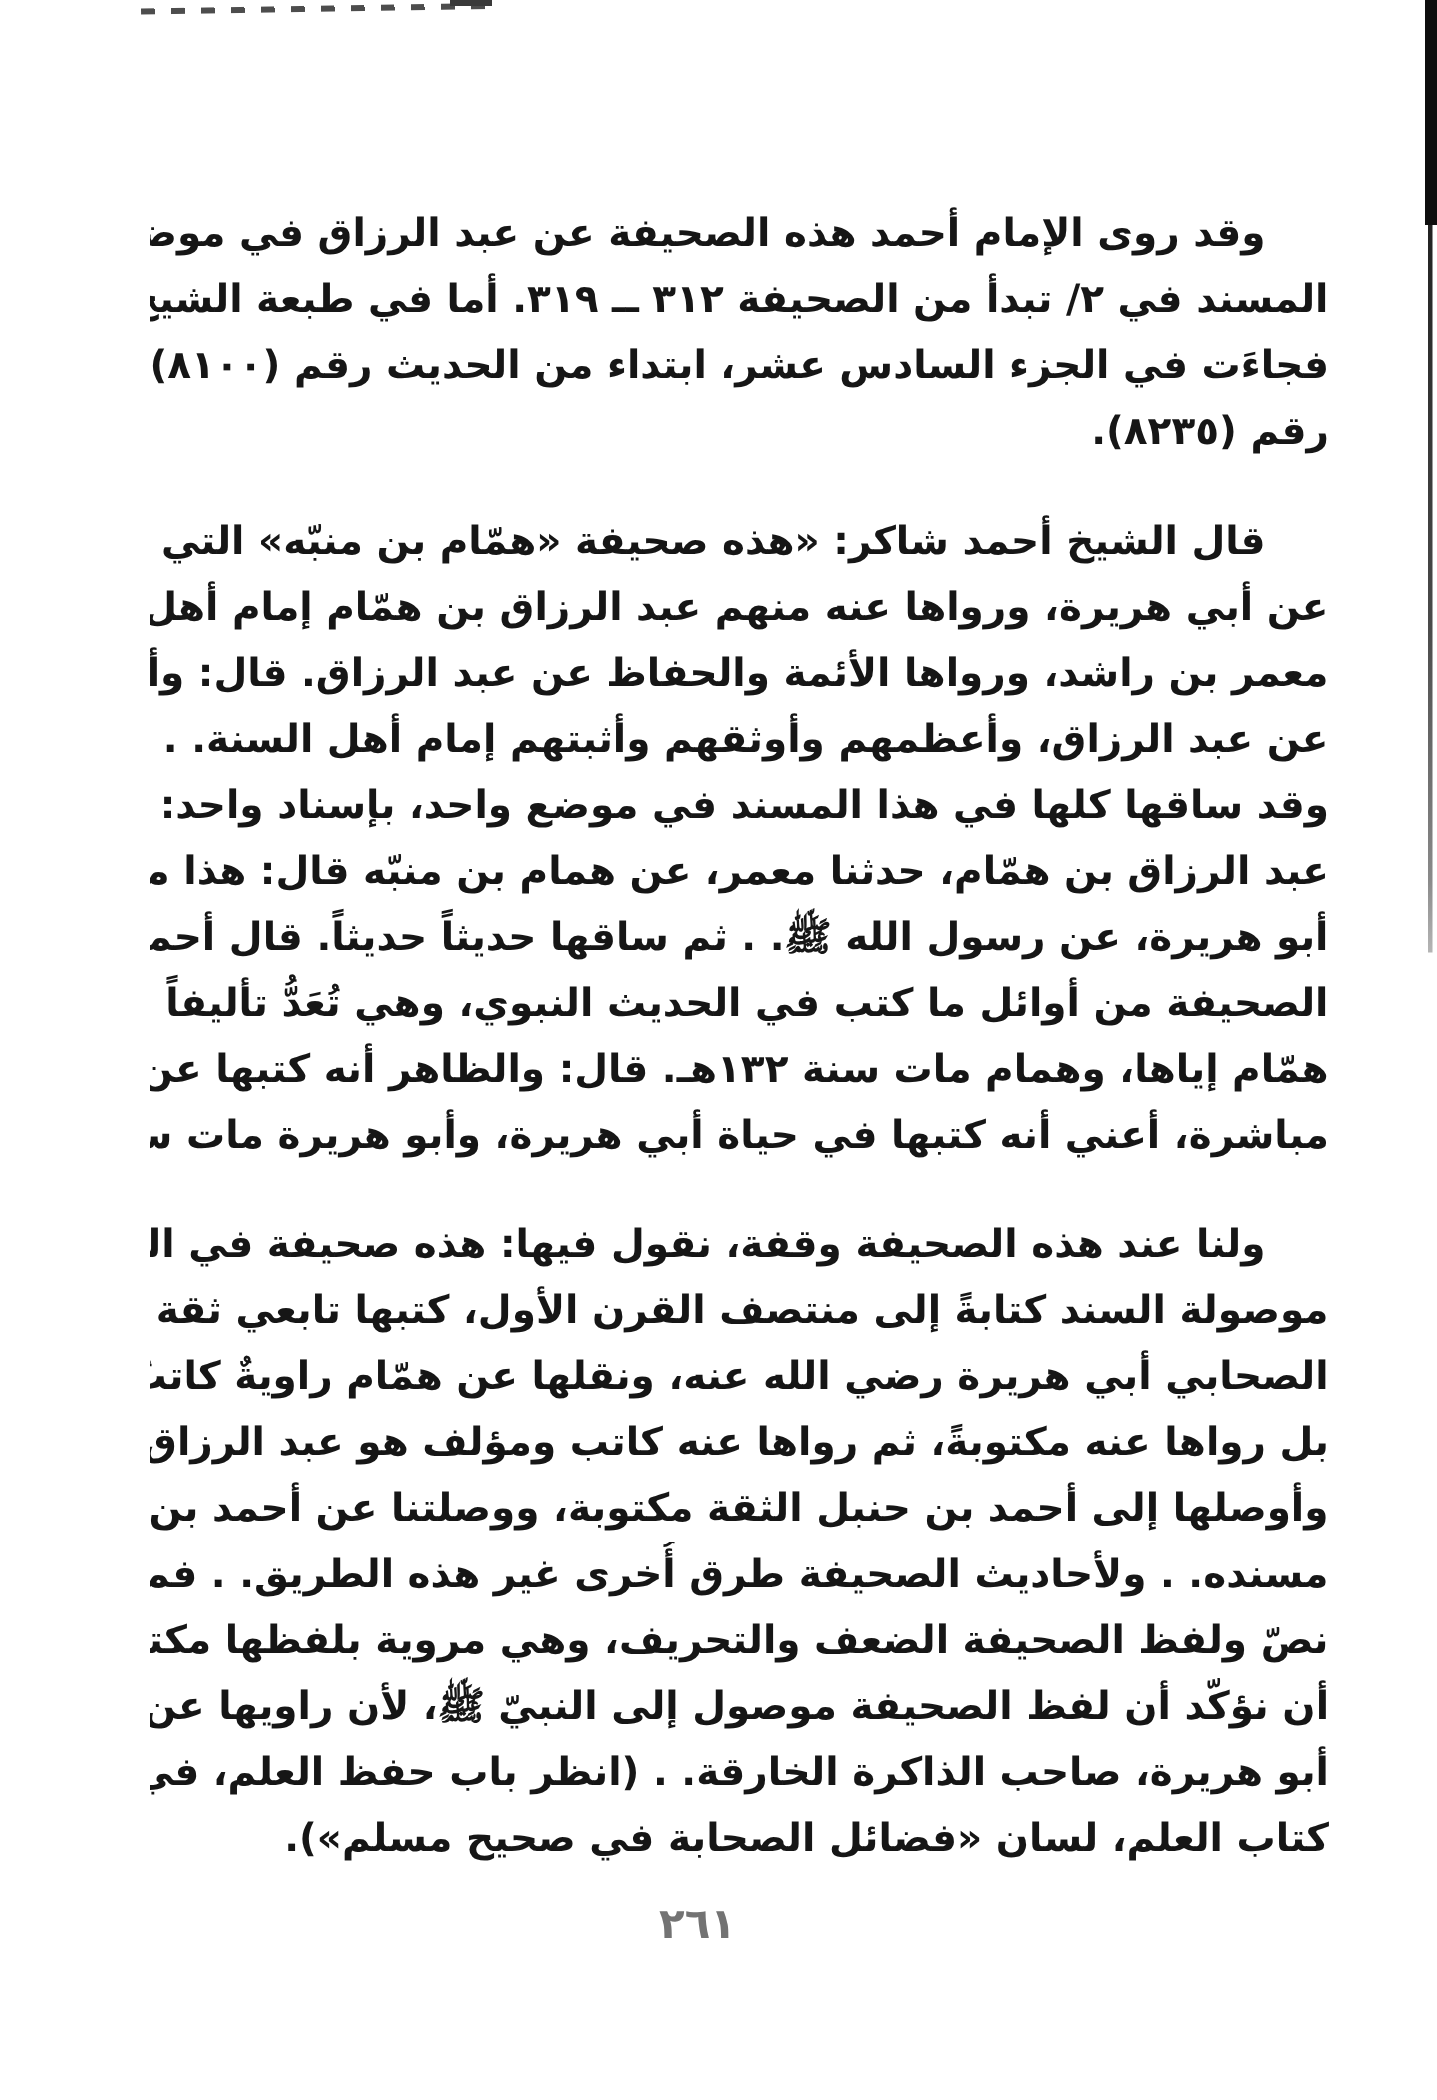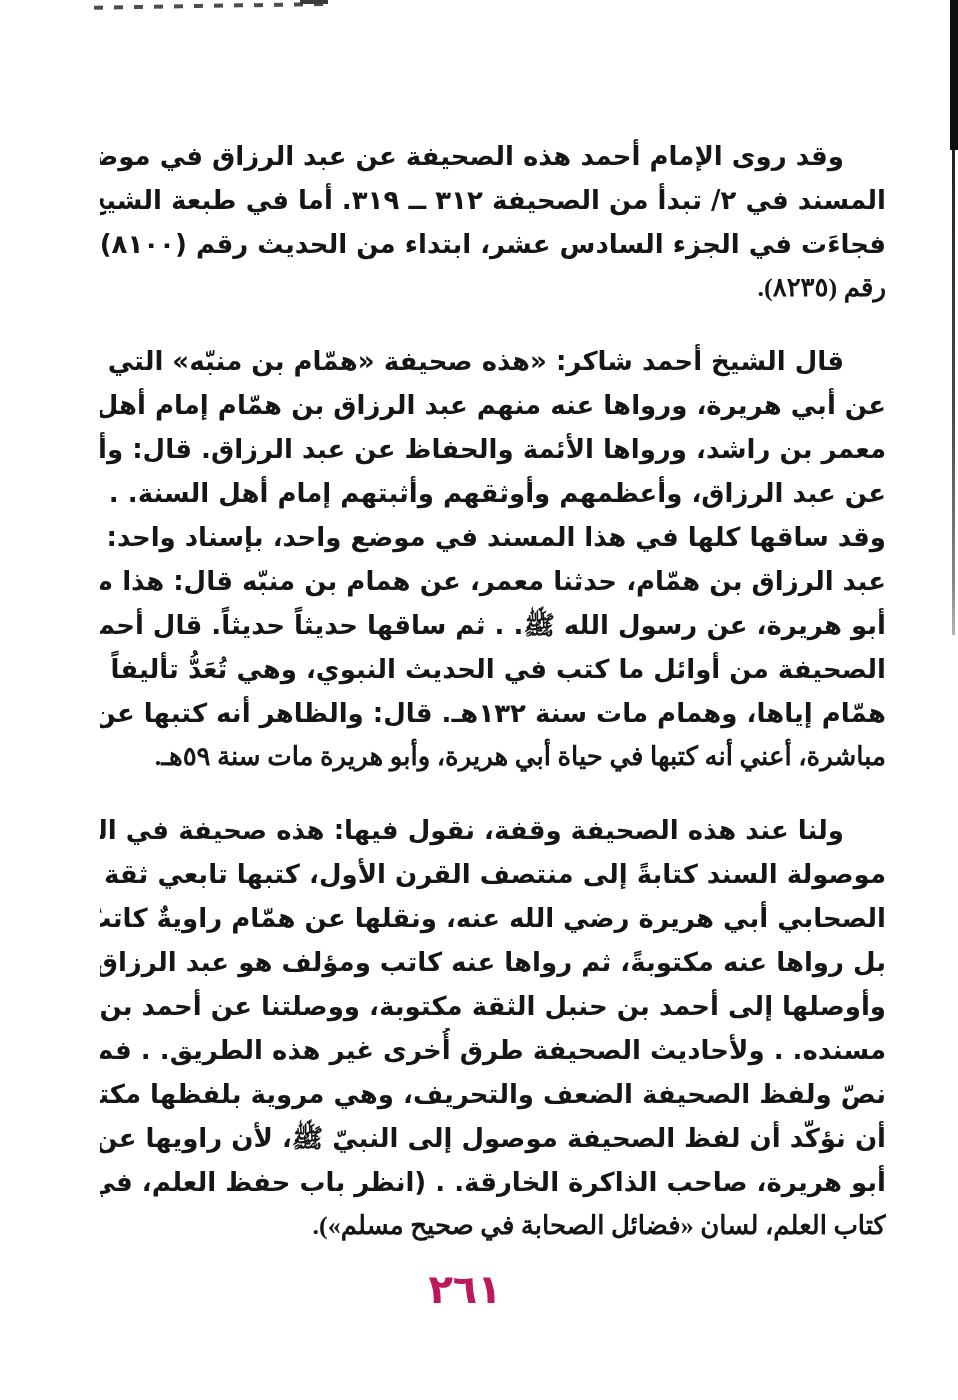--- a/index.html
+++ b/index.html
@@ -69,36 +69,35 @@
     line-height: 44px;
     white-space: nowrap;
     overflow: hidden;
     text-align: justify;
     text-align-last: justify;
   }
   .line.first { text-indent: 42px; }
   .line.last {
     text-align: right;
     text-align-last: right;
-    font-family: Liberation Serif, serif;
   }
   .page-number-wrap {
     position: absolute;
     top: 1266px;
     left: 0;
     width: 100%;
     text-align: center;
   }
   .page-number {
     display: inline-block;
     transform: translateX(-14px); 
     direction: rtl;
-    font-size: 40px;
+    font-size: 28px;
     font-weight: 700;
-    color: #be185d;
+    color: #737373;
     letter-spacing: 2px;
   }
 </style>
 </head>
 <body>
 
 <div class="scan-page">
 
   <div class="top-dashes"></div>
   <div class="top-dash-dark"></div>

